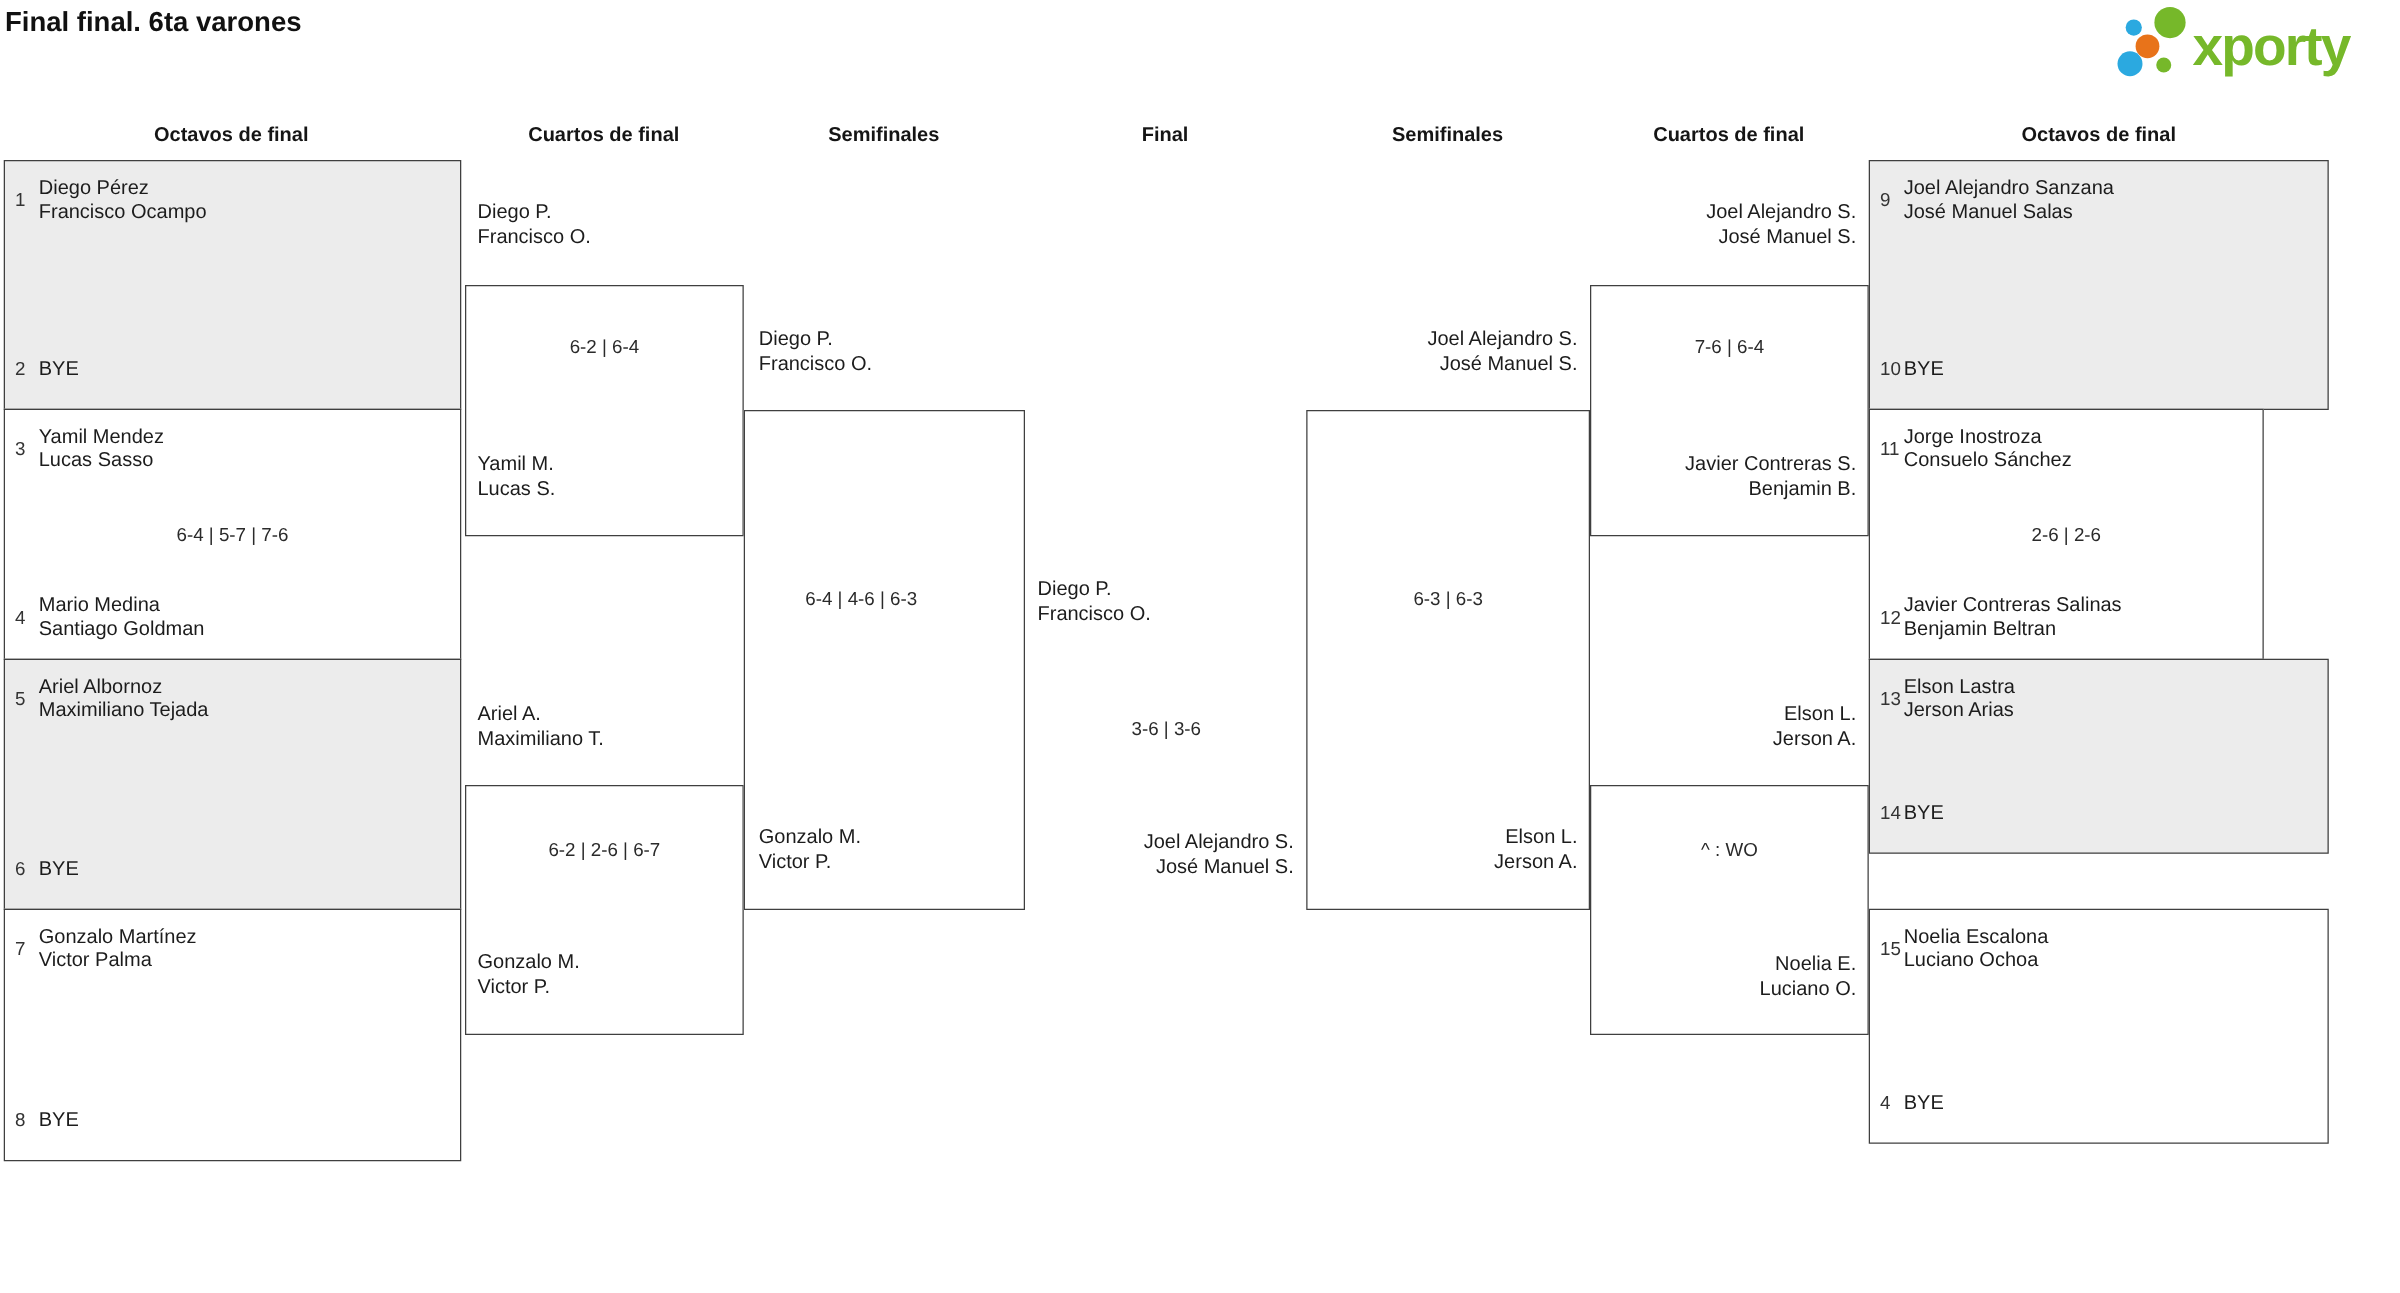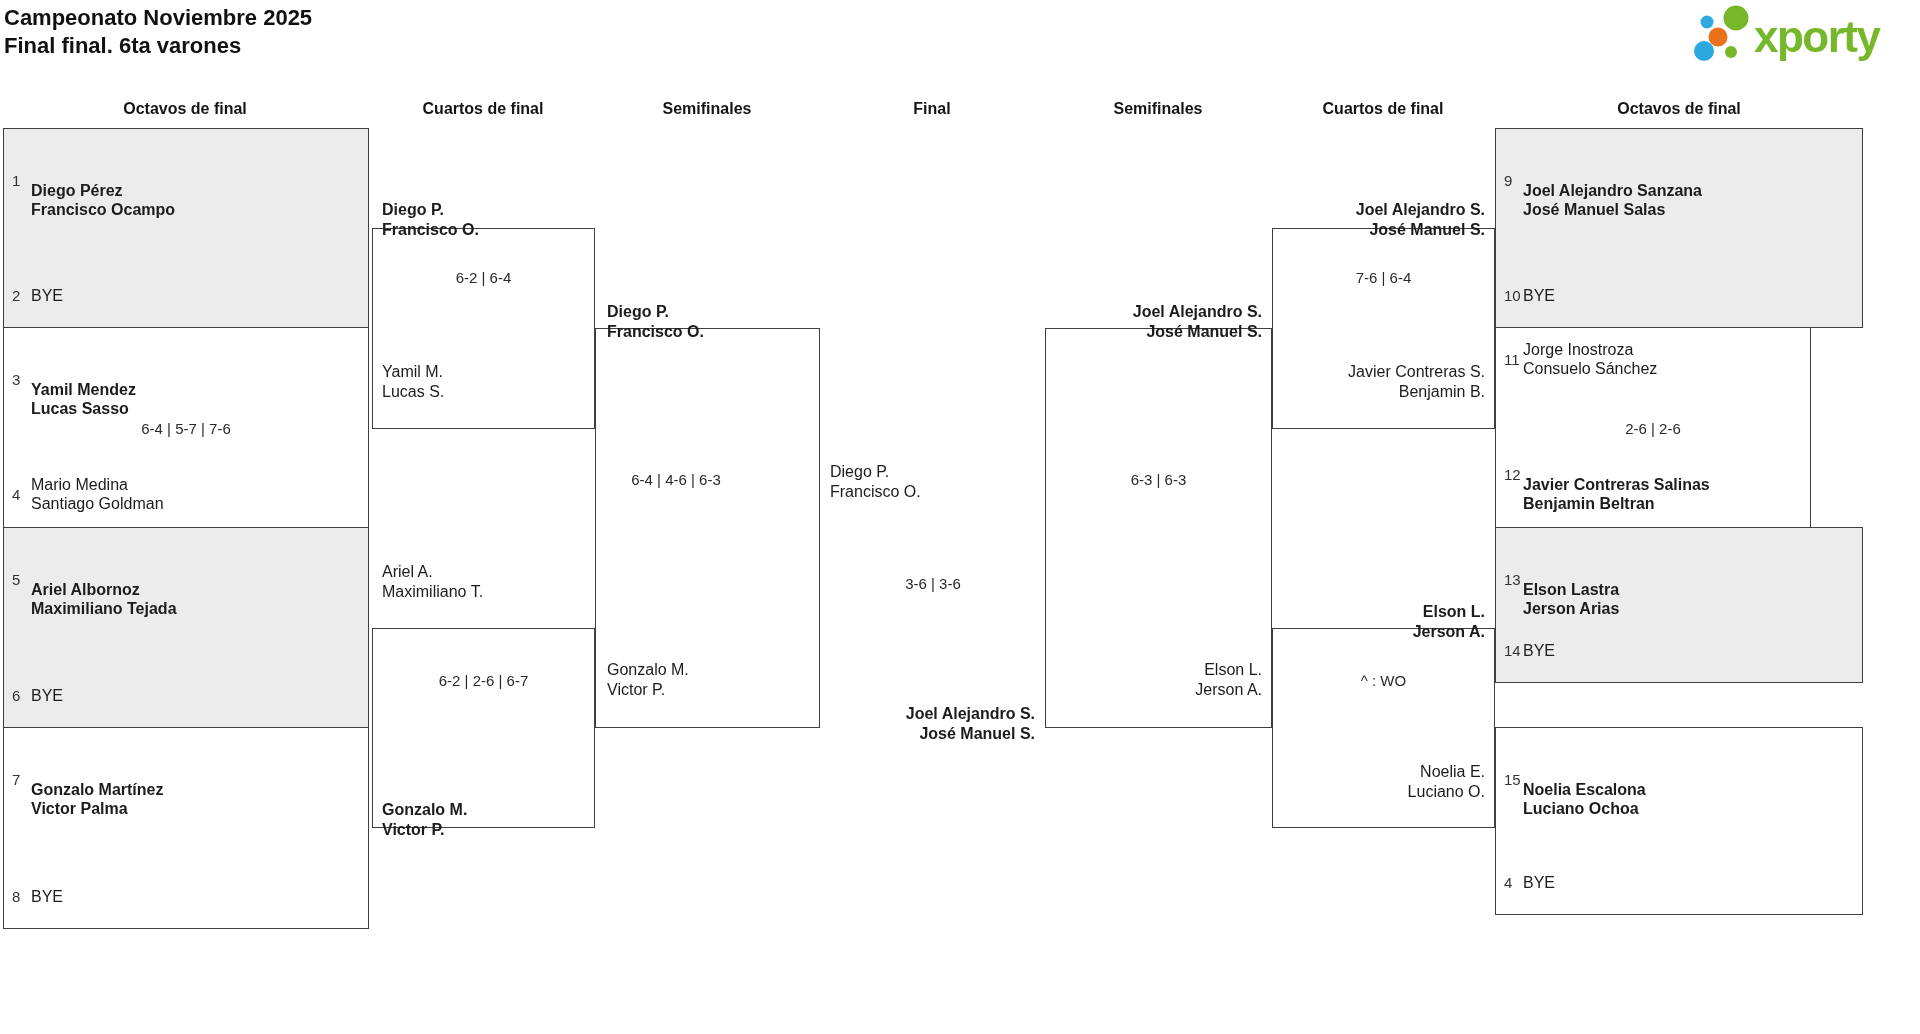--- a/index.html
+++ b/index.html
@@ -13,32 +13,31 @@
   
   .round-header{top:100px;width:300px;text-align:center;font-size:16px;font-weight:700;color:#151515;}
   
   .box{position:absolute;border:1px solid #3f3f3f;box-sizing:border-box;background:#fff;}
   .box.grey{background:#ececec;}
   .obox{display:flex;flex-direction:column;justify-content:space-between;padding:12px 8px 14px 8px;}
   .slot{display:flex;align-items:center;}
   .slot.bye{margin-bottom:8px;}
   .seed{width:19px;flex:none;font-size:15px;color:#333;font-weight:400;}
   .names{font-size:16px;line-height:19px;}
-  .bold{font-weight:700;margin-top:40px;}
+  .bold{font-weight:400;}
   .team{position:absolute;font-size:16px;line-height:20px;}
   .team.r{text-align:right;}
   .score{position:absolute;font-size:15px;line-height:19px;color:#2a2a2a;text-align:center;}
   .score.center{top:50%;left:0;right:0;transform:translateY(-50%);}
   .logo{left:1688px;top:2px;}
 </style>
 </head>
 <body>
 
 <div class="abs page-title">
-  <div>Campeonato Noviembre 2025</div>
   <div>Final final. 6ta varones</div>
 </div>
 
 <svg class="abs logo" width="205" height="64" viewBox="0 0 205 64">
   <circle cx="19" cy="20" r="6.5" fill="#2ba9e0"></circle>
   <circle cx="48" cy="16" r="12.5" fill="#76b82a"></circle>
   <circle cx="30" cy="35" r="9.5" fill="#e8731a"></circle>
   <circle cx="16" cy="49" r="10" fill="#2ba9e0"></circle>
   <circle cx="43" cy="50" r="6" fill="#76b82a"></circle>
   <text x="66" y="50" font-family="Liberation Sans, sans-serif" font-size="44" font-weight="bold" letter-spacing="-1.5" fill="#76b82a">xporty</text>
@@ -229,21 +228,21 @@
 <div class="score" style="left:1272px;top:671px;width:223px">^ : WO</div>
 <div class="team r" style="left:1282px;top:762px;width:203px">
   <div>Noelia E.</div>
   <div>Luciano O.</div>
 </div>
 
 <div class="team bold" style="left:607px;top:262px;width:200px">
   <div>Diego P.</div>
   <div>Francisco O.</div>
 </div>
-<div class="score" style="left:582px;top:470px;width:188px">6-4 | 4-6 | 6-3</div>
+<div class="score" style="left:595px;top:470px;width:188px">6-4 | 4-6 | 6-3</div>
 <div class="team" style="left:607px;top:660px;width:200px">
   <div>Gonzalo M.</div>
   <div>Victor P.</div>
 </div>
 
 <div class="team r bold" style="left:1055px;top:262px;width:207px">
   <div>Joel Alejandro S.</div>
   <div>José Manuel S.</div>
 </div>
 <div class="score" style="left:1045px;top:470px;width:227px">6-3 | 6-3</div>

